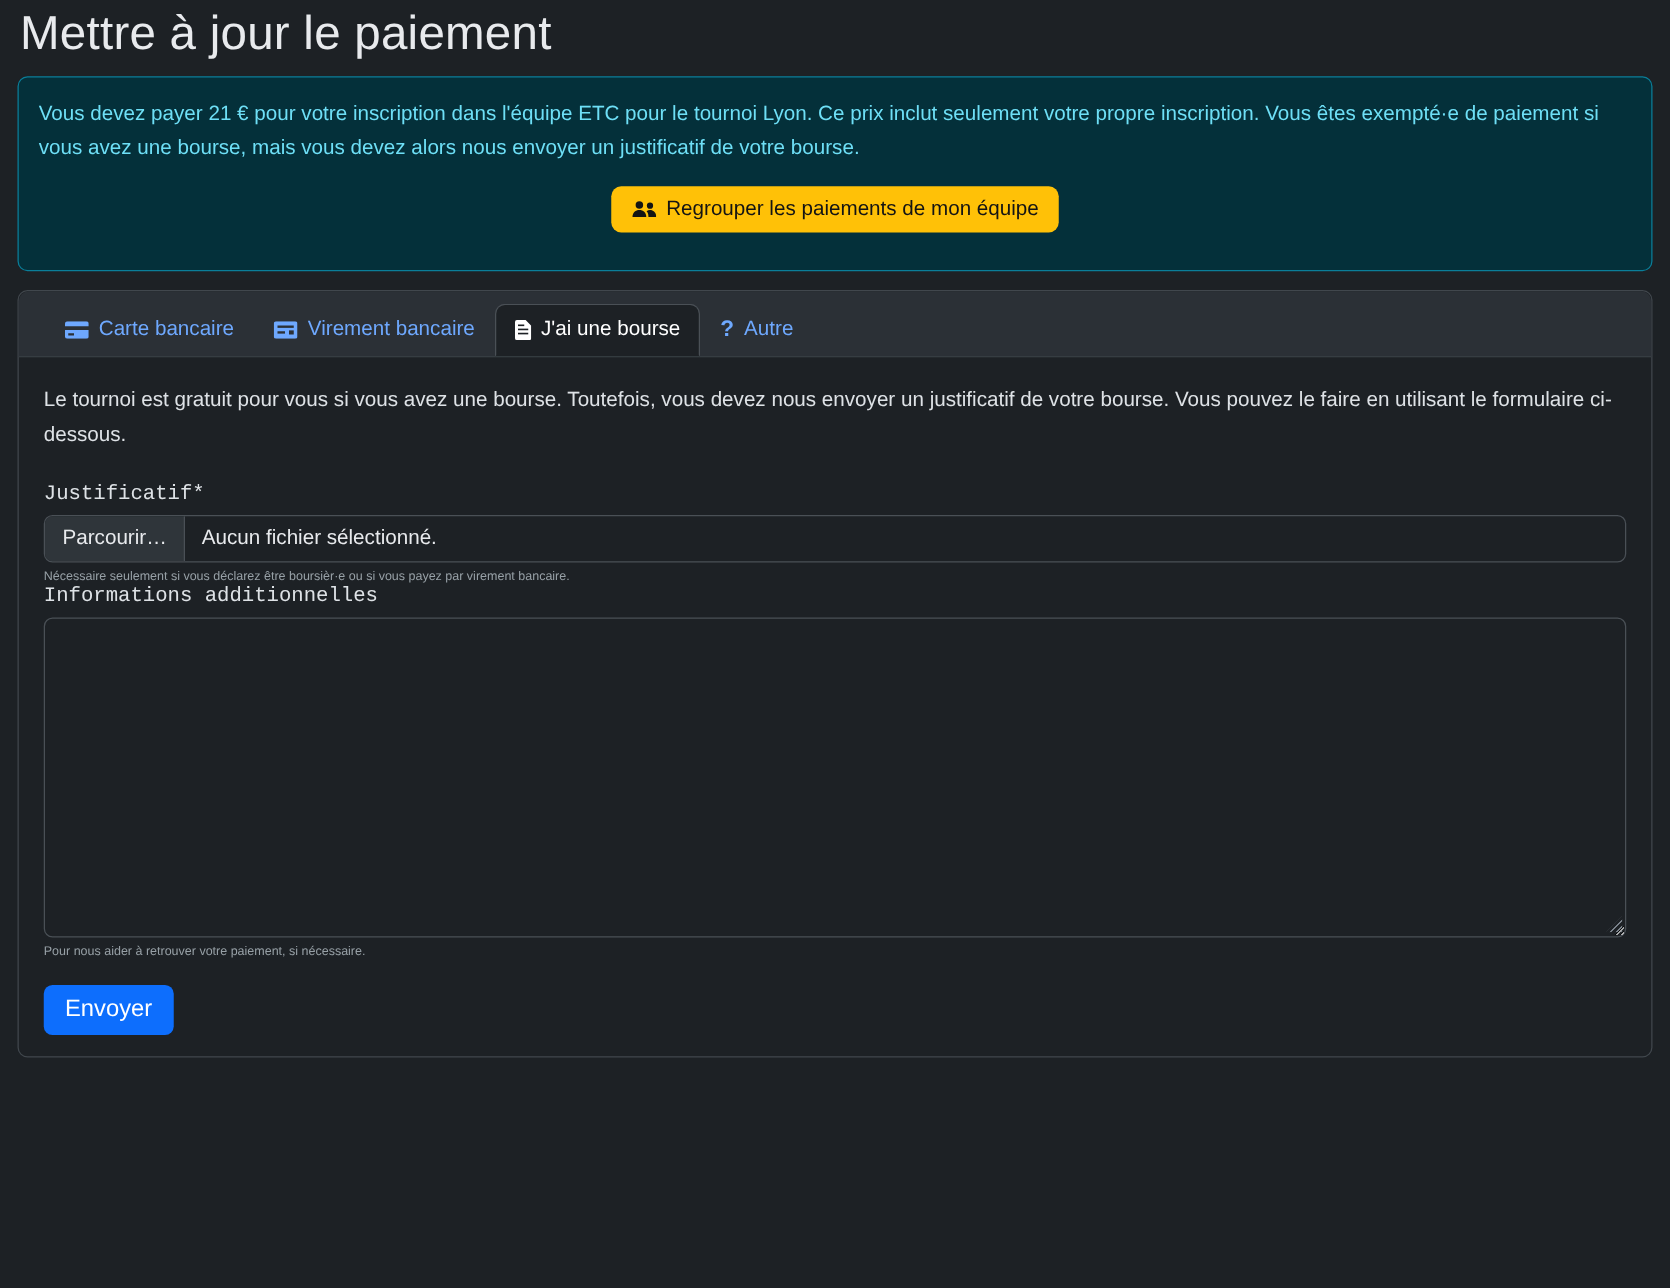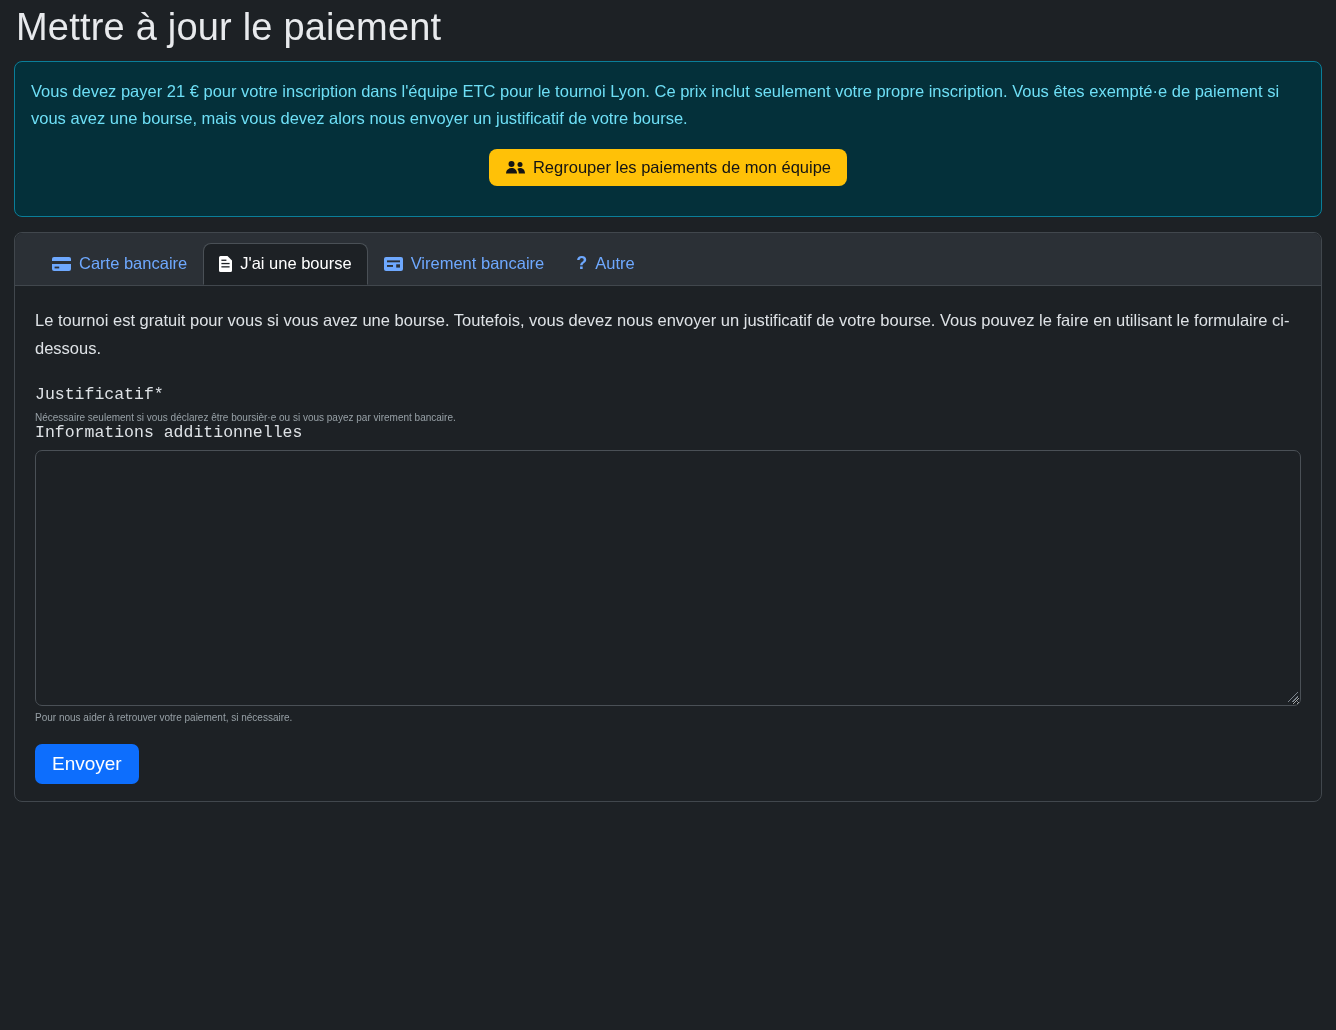--- a/index.html
+++ b/index.html
@@ -194,60 +194,64 @@
         <span class="icon">
           <svg width="19" height="14" viewBox="0 0 19 14" fill="currentColor" aria-hidden="true">
             <path d="M2 0h15a2 2 0 0 1 2 2v2H0V2a2 2 0 0 1 2-2z"></path>
             <path d="M0 7h19v5a2 2 0 0 1-2 2H2a2 2 0 0 1-2-2z"></path>
             <rect x="2.6" y="9.6" width="4.6" height="1.8" fill="#2b3036"></rect>
           </svg>
         </span>
         <span>Carte bancaire</span>
       </div>
 
+      <div class="tab">
+        <span class="icon">
+          <svg width="19" height="14" viewBox="0 0 19 14" fill="currentColor" aria-hidden="true">
+            <rect x="0" y="0" width="19" height="14" rx="2"></rect>
+            <g fill="#2b3036">
+              <rect x="3" y="3.4" width="13" height="1.9"></rect>
+              <rect x="3" y="8" width="6" height="1.9"></rect>
+              <rect x="12.2" y="7.3" width="3.8" height="3.3"></rect>
+            </g>
+          </svg>
+        </span>
+        <span>Virement bancaire</span>
+      </div>
+
       <div class="tab active">
         <span class="icon">
           <svg width="13" height="16" viewBox="0 0 13 16" fill="currentColor" aria-hidden="true">
             <path d="M1.5 0h7L13 4.5v10A1.5 1.5 0 0 1 11.5 16h-10A1.5 1.5 0 0 1 0 14.5v-13A1.5 1.5 0 0 1 1.5 0z"></path>
             <g fill="#1d2125">
               <rect x="2.4" y="3.6" width="5" height="1.3"></rect>
               <rect x="2.4" y="6.9" width="8.2" height="1.3"></rect>
               <rect x="2.4" y="10.2" width="8.2" height="1.3"></rect>
             </g>
           </svg>
         </span>
         <span>J'ai une bourse</span>
       </div>
 
       <div class="tab">
-        <span class="icon">
-          <svg width="19" height="14" viewBox="0 0 19 14" fill="currentColor" aria-hidden="true">
-            <rect x="0" y="0" width="19" height="14" rx="2"></rect>
-            <g fill="#2b3036">
-              <rect x="3" y="3.4" width="13" height="1.9"></rect>
-              <rect x="3" y="8" width="6" height="1.9"></rect>
-              <rect x="12.2" y="7.3" width="3.8" height="3.3"></rect>
-            </g>
-          </svg>
-        </span>
-        <span>Virement bancaire</span>
-      </div>
-
-      <div class="tab">
         <span class="q">?</span>
         <span>Autre</span>
       </div>
     </div>
 
     <div class="card-body">
 
       <p class="intro">Le tournoi est gratuit pour vous si vous avez une bourse. Toutefois, vous devez nous envoyer un justificatif de votre bourse. Vous pouvez le faire en utilisant le formulaire ci-dessous.</p>
 
       <label class="form-label">Justificatif*</label>
 
+      <div class="file-input">
+        <span class="file-btn">Parcourir…</span>
+        <span class="file-text">Aucun fichier sélectionné.</span>
+      </div>
       <div class="form-text">Nécessaire seulement si vous déclarez être boursièr·e ou si vous payez par virement bancaire.</div>
 
       <label class="form-label lbl-gap">Informations additionnelles</label>
       <div class="ta-wrap">
         <textarea class="form-control" style=""></textarea>
         <span class="resize-grip"></span>
       </div>
       <div class="form-text">Pour nous aider à retrouver votre paiement, si nécessaire.</div>
 
       <button class="btn-primary">Envoyer</button>

